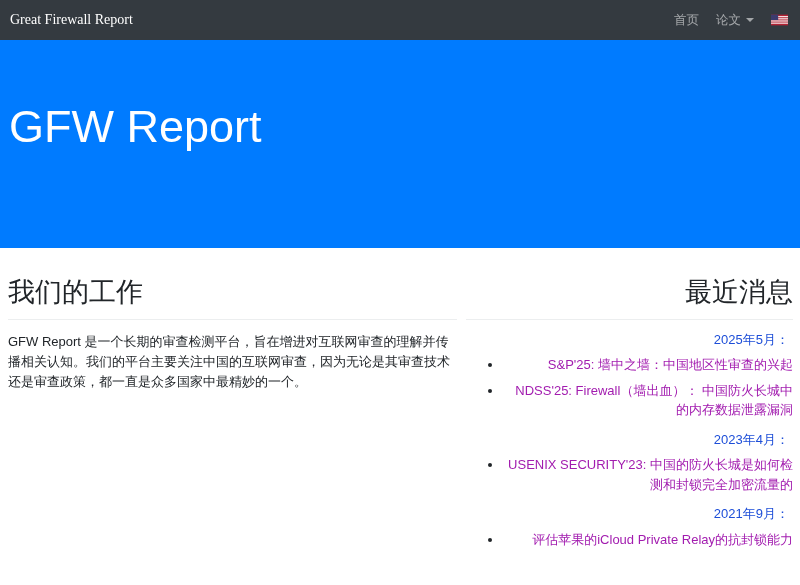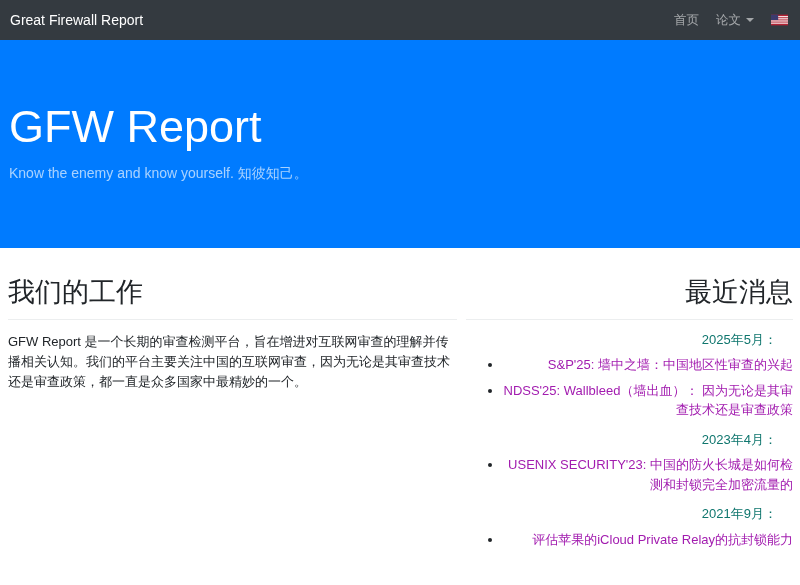--- a/index.html
+++ b/index.html
@@ -9,20 +9,21 @@
     background: #ffffff;
     font-family: "Liberation Sans", "DejaVu Sans", sans-serif;
     color: #212529;
   }
 
   
   .navbar {
     height: 40px; background: #343a40;
     display: flex; align-items: center; justify-content: space-between;
     padding: 0 12px 0 10px;
+    font-family: Liberation Serif, serif;
   }
   .navbar-brand {
     color: #ffffff; font-size: 14px; text-decoration: none; cursor: pointer;
   }
   .nav-links { display: flex; align-items: center; }
   .nav-link {
     color: rgba(255,255,255,0.55); font-size: 12.5px; text-decoration: none;
     margin-left: 17px; display: inline-flex; align-items: center; cursor: pointer; text-align: right;
   }
   .caret {
@@ -54,21 +55,21 @@
   h2.section-heading {
     margin: 0; font-size: 27px; font-weight: 500; color: #212529; line-height: 1.25;
   }
   hr.rule {
     border: none; border-top: 1px solid #eceeef; margin: 9px 0 0;
   }
   .work-text {
     margin: 12px 0 0; font-size: 13px; line-height: 1.55; color: #212529;
   }
 
-  .news-date { margin: 10px 16px 0; font-size: 13px; color: #0f766e; line-height: 1.5; }
+  .news-date { margin: 10px 4px 0; font-size: 13px; color: #1d4ed8; line-height: 1.5; }
   ul.news-list { margin: 6px 0 0; padding: 0 0 0 37px; }
   ul.news-list li { font-size: 13px; line-height: 1.5; margin: 0 0 4px; color: #212529; }
   a.news-link { color: #a21caf; text-decoration: none; cursor: pointer; }
 </style>
 </head>
 <body>
 
 <nav class="navbar">
   <a class="navbar-brand">Great Firewall Report</a>
   <div class="nav-links">
@@ -87,21 +88,20 @@
           <rect y="8.9" width="19" height="1.2" fill="#ffffff"></rect>
           <rect width="8" height="6" fill="#3c3b6e"></rect>
         </svg>
       </span>
     </a>
   </div>
 </nav>
 
 <header class="hero">
   <h1 class="hero-title">GFW Report</h1>
-  <p class="hero-subtitle">Know the enemy and know yourself. 知彼知己。</p>
 </header>
 
 <main class="content">
 
   <section class="col-left">
     <h2 class="section-heading">我们的工作</h2>
     <hr class="rule">
     <p class="work-text">GFW Report 是一个长期的审查检测平台，旨在增进对互联网审查的理解并传播相关认知。我们的平台主要关注中国的互联网审查，因为无论是其审查技术还是审查政策，都一直是众多国家中最精妙的一个。</p>
   </section>
 
@@ -111,21 +111,21 @@
 
     <p class="news-date">2025年5月：</p>
     <ul class="news-list">
       <li>
         <a class="news-link">S&amp;P'25: 墙中之墙：中国地区性审查的兴起</a>
       </li>
     </ul>
 
     <ul class="news-list">
       <li>
-        <a class="news-link">NDSS'25: Wallbleed（墙出血）： 因为无论是其审查技术还是审查政策</a>
+        <a class="news-link">NDSS'25: Firewall（墙出血）： 中国防火长城中的内存数据泄露漏洞</a>
       </li>
     </ul>
 
     <p class="news-date">2023年4月：</p>
     <ul class="news-list">
       <li>
         <a class="news-link">USENIX SECURITY'23: 中国的防火长城是如何检测和封锁完全加密流量的</a>
       </li>
     </ul>
 

